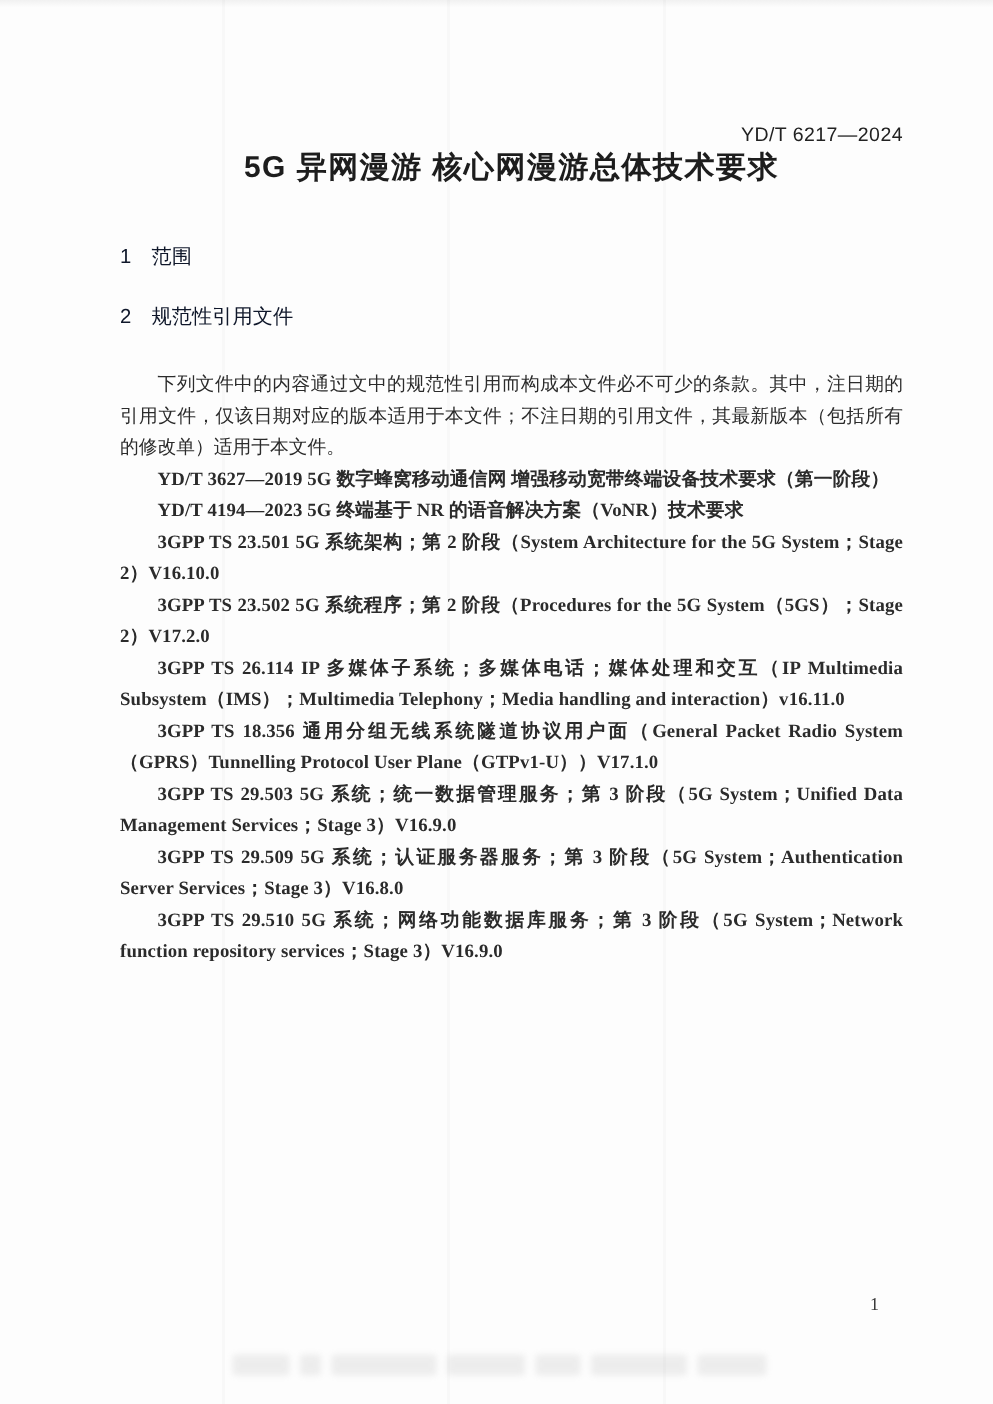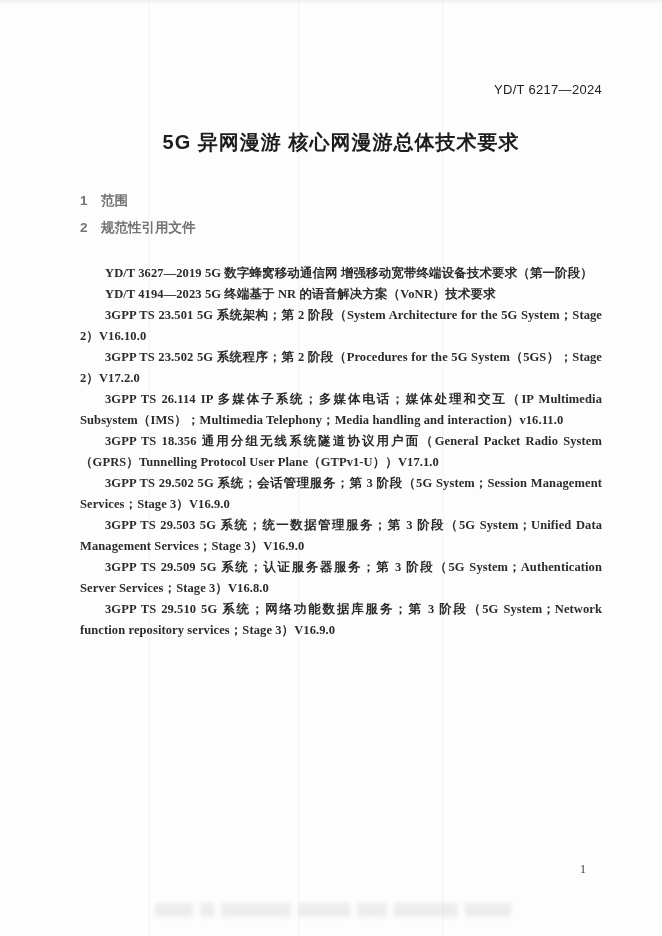--- a/index.html
+++ b/index.html
@@ -43,38 +43,37 @@
   }
   .doc-number {
     text-align: right;
     font-family: "Liberation Sans", "DejaVu Sans", sans-serif;
     font-size: 13px;
     line-height: 16px;
     color: #222;
     letter-spacing: 0.3px;
   }
   .doc-title {
-    margin-top: 30px;
     text-align: center;
     font-family: "Liberation Sans", "DejaVu Sans", sans-serif;
     font-size: 20px;
     font-weight: bold;
     line-height: 28px;
     color: #1d1d1d;
     letter-spacing: 1px;
   }
   .sec-heading {
     font-family: "Liberation Sans", "DejaVu Sans", sans-serif;
     font-size: 13.5px;
-    font-weight: bold;
+    font-weight: normal;
     line-height: 18px;
-    color: #737373;
+    color: #0f172a;
   }
   .sec-heading.first { margin-top: 36px; }
-  .sec-heading.second { margin-top: 9px; }
+  .sec-heading.second { margin-top: 22px; }
   .para-group { margin-top: 26px; }
   p.body-line {
     margin: 0;
     font-size: 12.5px;
     line-height: 21px;
     text-align: justify;
     text-indent: 2em;
     color: #2b2b2b;
   }
   p.ref { letter-spacing: 0.1px; font-weight: bold; }
@@ -128,27 +127,27 @@
     <div class="doc-number">YD/T 6217—2024</div>
 
     <div class="doc-title">5G 异网漫游 核心网漫游总体技术要求</div>
 
     <div class="sec-heading first">1　范围</div>
 
 
     <div class="sec-heading second">2　规范性引用文件</div>
 
     <div class="para-group">
+      <p class="body-line">下列文件中的内容通过文中的规范性引用而构成本文件必不可少的条款。其中，注日期的引用文件，仅该日期对应的版本适用于本文件；不注日期的引用文件，其最新版本（包括所有的修改单）适用于本文件。</p>
       <p class="body-line ref">YD/T 3627—2019 5G 数字蜂窝移动通信网 增强移动宽带终端设备技术要求（第一阶段）</p>
       <p class="body-line ref">YD/T 4194—2023 5G 终端基于 NR 的语音解决方案（VoNR）技术要求</p>
       <p class="body-line ref">3GPP TS 23.501 5G 系统架构；第 2 阶段（System Architecture for the 5G System；Stage 2）V16.10.0</p>
       <p class="body-line ref">3GPP TS 23.502 5G 系统程序；第 2 阶段（Procedures for the 5G System（5GS）；Stage 2）V17.2.0</p>
       <p class="body-line ref">3GPP TS 26.114 IP 多媒体子系统；多媒体电话；媒体处理和交互（IP Multimedia Subsystem（IMS）；Multimedia Telephony；Media handling and interaction）v16.11.0</p>
       <p class="body-line ref">3GPP TS 18.356 通用分组无线系统隧道协议用户面（General Packet Radio System（GPRS）Tunnelling Protocol User Plane（GTPv1-U））V17.1.0</p>
-      <p class="body-line ref">3GPP TS 29.502 5G 系统；会话管理服务；第 3 阶段（5G System；Session Management Services；Stage 3）V16.9.0</p>
       <p class="body-line ref">3GPP TS 29.503 5G 系统；统一数据管理服务；第 3 阶段（5G System；Unified Data Management Services；Stage 3）V16.9.0</p>
       <p class="body-line ref">3GPP TS 29.509 5G 系统；认证服务器服务；第 3 阶段（5G System；Authentication Server Services；Stage 3）V16.8.0</p>
       <p class="body-line ref">3GPP TS 29.510 5G 系统；网络功能数据库服务；第 3 阶段（5G System；Network function repository services；Stage 3）V16.9.0</p>
     </div>
 
   </div>
 
   <div class="page-number">1</div>
 
   <div class="watermark">

